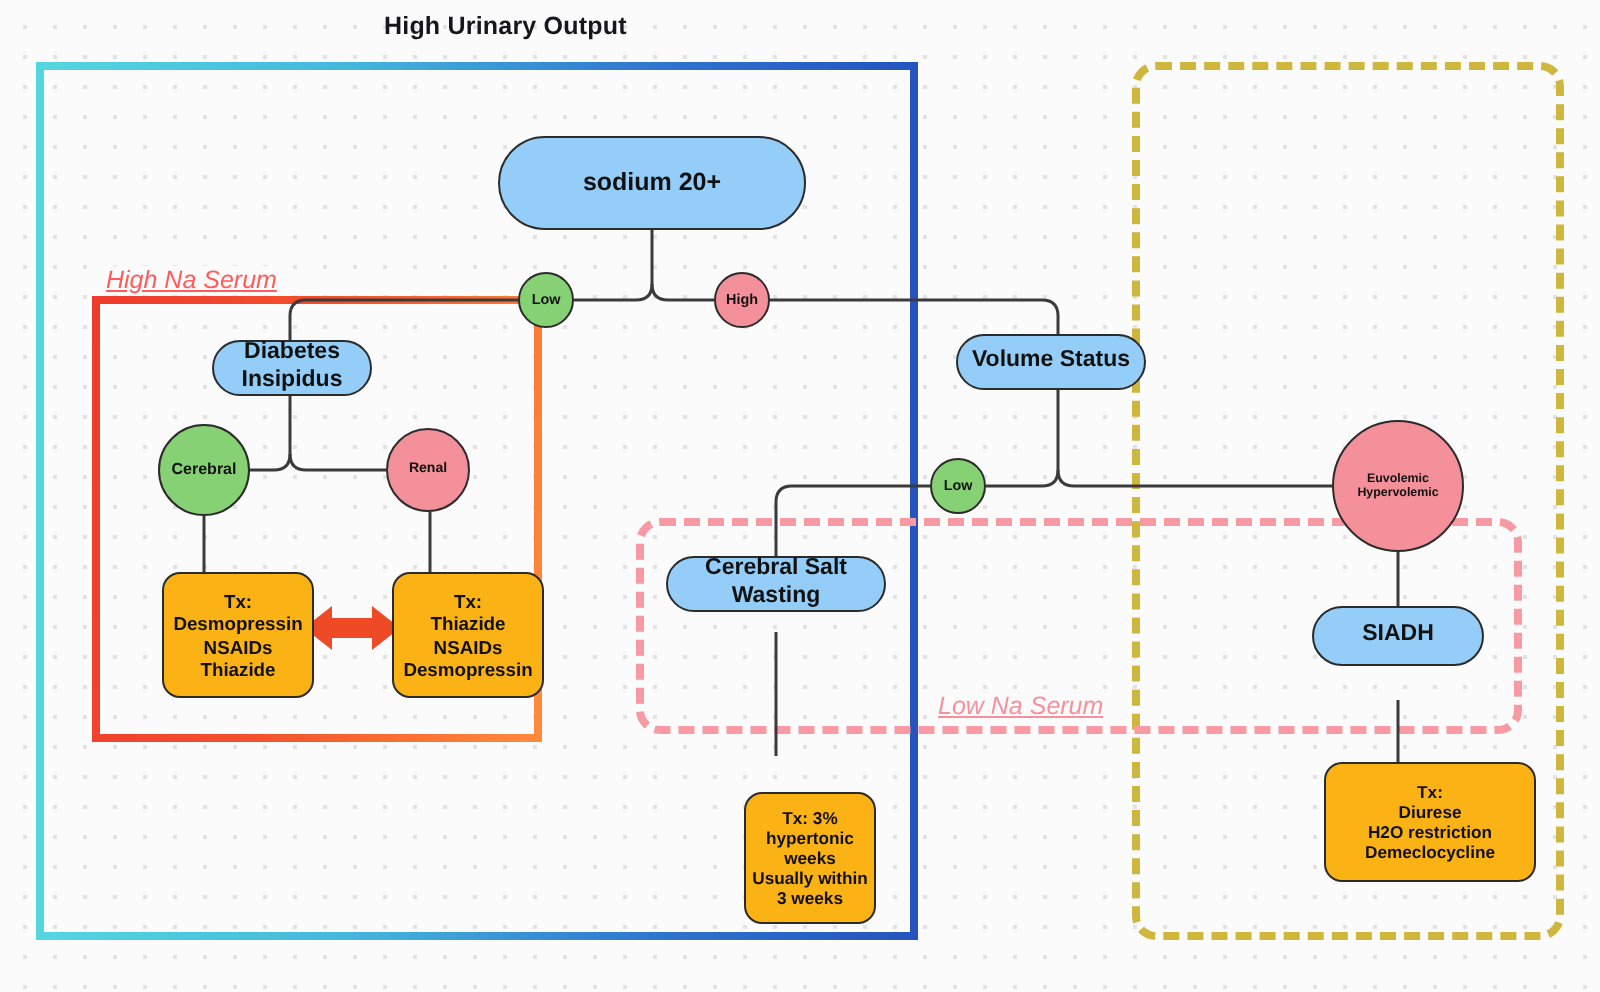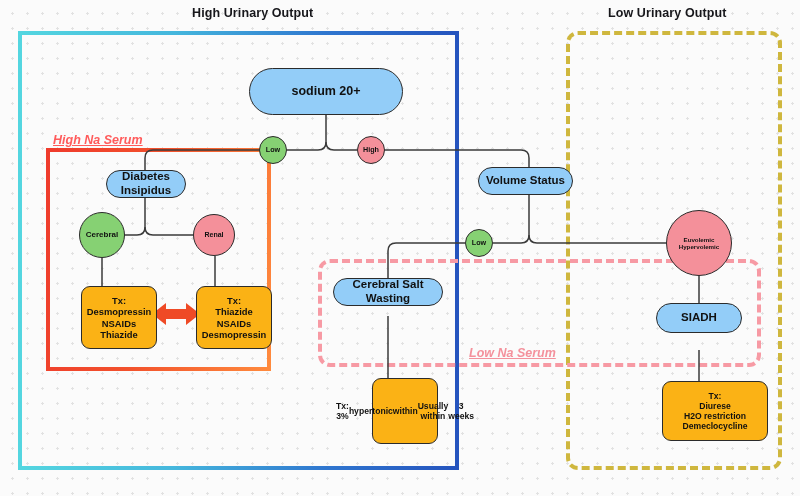--- a/index.html
+++ b/index.html
@@ -31,21 +31,21 @@
   
   .dbox{position:absolute;box-sizing:border-box;border-radius:12px;}
   .dbox.cyanblue{border:4px dashed #2a5fc6;border-radius:14px;}
   .dbox.gold{border:4px dashed #cfb73e;}
   .dbox.redorange{border:4px dashed #ff6a2b;}
   .dbox.pink{border:4px dashed #f79aa4;}
 
   
   .dlabel{
     position:absolute;
-    font-style:italic;font-weight:bold;
+    font-style:italic;font-weight:normal;
     font-size:12.5px;
     color:#ff5b5b;
     text-decoration:underline;
     white-space:nowrap;
     background:#fbfbfb;
     padding:0 3px;
   }
   .dlabel.pinklab{color:#f4919c;}
 
   
@@ -69,21 +69,20 @@
   .rect.small{font-size:8.6px;}
 
   .node span{display:block;}
 </style>
 </head>
 <body>
 
 <div id="stage">
 
   <div class="grp-title" style="left:192px;top:6px;">High Urinary Output</div>
-  <div class="grp-title" style="left:608px;top:6px;">Low Urinary Output</div>
 
   <div class="dbox cyanblue" style="left:18px;top:31px;width:441px;height:439px;
        border-image:linear-gradient(90deg,#54d6e0 0%,#45b7dd 35%,#2f76cf 70%,#2554be 100%) 1;
        border-radius:0;"></div>
 
   <div class="dbox gold" style="left:566px;top:31px;width:216px;height:439px;"></div>
 
   <div class="dbox redorange" style="left:46px;top:148px;width:225px;height:223px;
        border-image:linear-gradient(100deg,#ef3b2c 0%,#f2512c 45%,#ff8a3d 100%) 1;
        border-radius:0;"></div>
@@ -173,24 +172,24 @@
 
   <div class="node circle red lg" style="left:666px;top:210px;width:66px;height:66px;flex-direction:column;">
     <span>Euvolemic</span>
     <span>Hypervolemic</span>
   </div>
 
   <div class="node pill" style="left:333px;top:278px;width:110px;height:28px;">
     <span>Cerebral Salt Wasting</span>
   </div>
 
-  <div class="node rect small" style="left:356px;top:378px;width:66px;height:66px;flex-direction:row;">
+  <div class="node rect small" style="left:356px;top:396px;width:66px;height:66px;flex-direction:column;">
     <span>Tx: 3%</span>
     <span>hypertonic</span>
-    <span>within</span>
+    <span>weeks</span>
     <span>Usually within</span>
     <span>3 weeks</span>
   </div>
 
   <div class="node pill" style="left:656px;top:303px;width:86px;height:30px;">
     <span>SIADH</span>
   </div>
 
   <div class="node rect small" style="left:646px;top:381px;width:106px;height:60px;flex-direction:column;">
     <span>Tx:</span>

